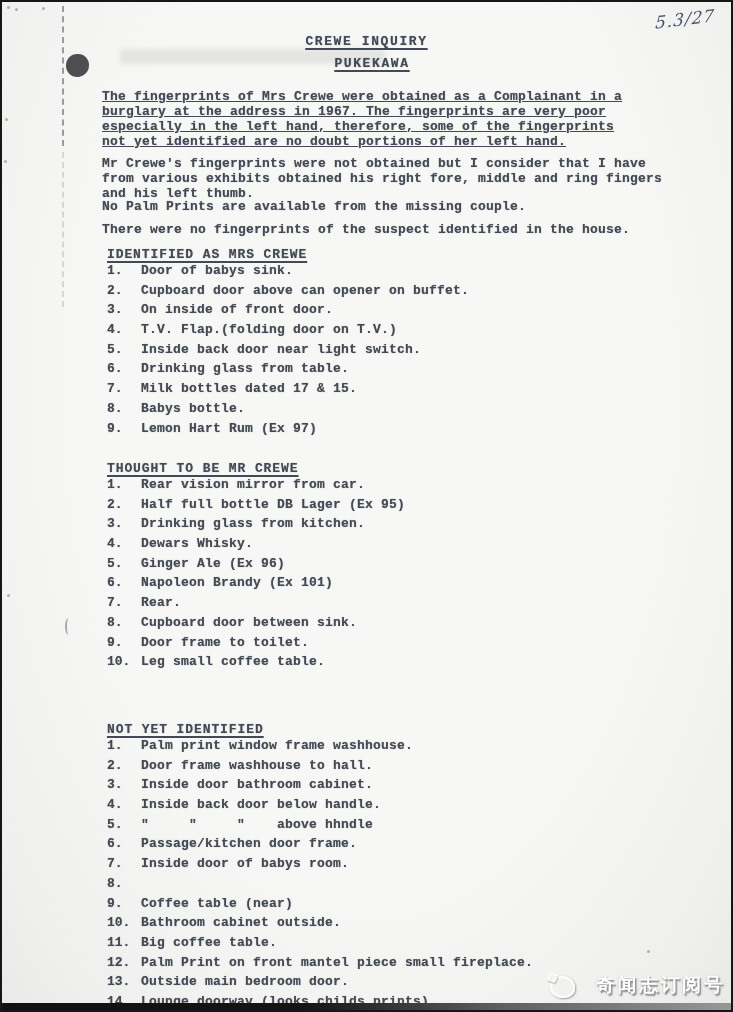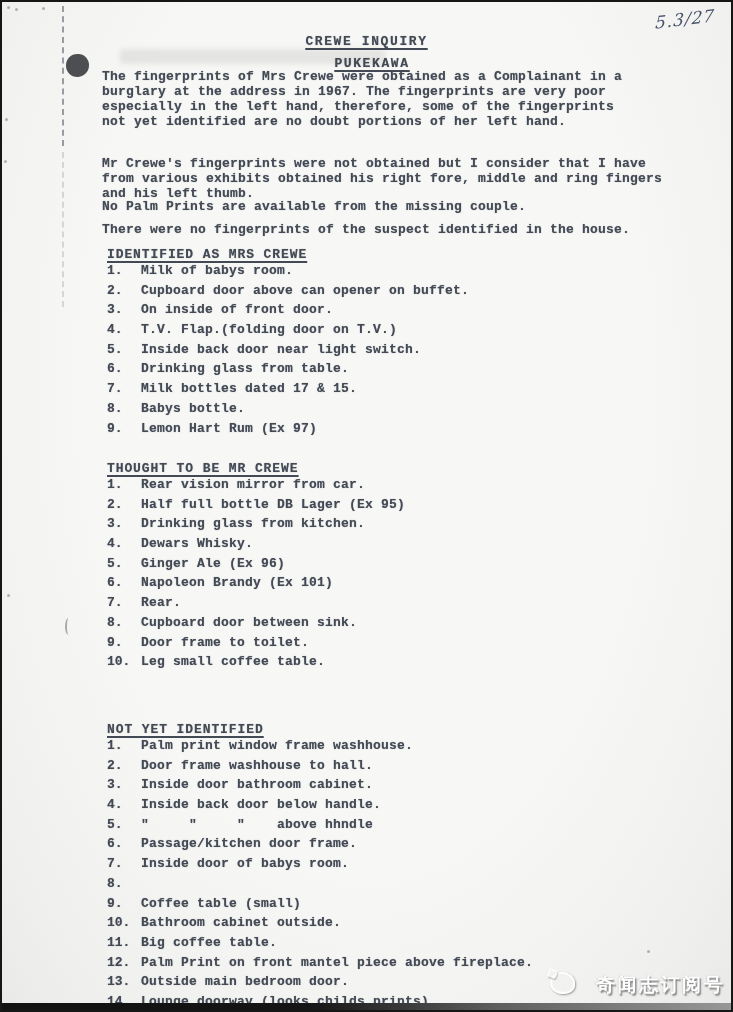--- a/index.html
+++ b/index.html
@@ -27,21 +27,21 @@
     position:absolute; left:118px; top:47px; width:265px; height:15px;
     background:rgba(186,186,183,0.30); filter:blur(2.5px); border-radius:3px;
   }
 
   
   .para {
     position:absolute; left:100px; width:585px;
     font-size:13px; line-height:14.9px; letter-spacing:0.2px;
     white-space:pre-line;
   }
-  .p0 { top:68px; }
+  .p0 { top:88px;text-decoration:underline; }
   .p1 { top:155px; }
   .p2 { top:198px; }
   .p3 { top:221px; }
 
   
   .section { position:absolute; left:105px; right:16px; }
   .s0 { top:243px; }
   .s1 { top:457px; }
   .s2 { top:718px; }
   .sec-heading {
@@ -82,21 +82,21 @@
 
   
   .bottom-bar {
     position:absolute; left:0; right:0; bottom:0; height:7px;
     background:linear-gradient(90deg,#111 0%,#151515 42%,#5e5e5e 68%,#979797 100%);
   }
 
   
   .watermark {
     position:absolute; right:6px; bottom:12px;
-    display:flex; align-items:flex-start; gap:21px;
+    display:flex; align-items:flex-end; gap:21px;
     font-weight:bold;
   }
   .wm-icon {
     width:25px; height:22px; position:relative;
     border:2px solid #fdfdfd; border-radius:55% 60% 50% 58%;
     box-shadow:1px 1px 2px rgba(140,140,140,0.85);
   }
   .wm-icon::before {
     content:""; position:absolute; left:-4px; top:-5px; width:7px; height:7px;
     border-top:2px solid #fdfdfd; border-left:2px solid #fdfdfd;
@@ -139,21 +139,21 @@
   <div class="para p1">Mr Crewe's fingerprints were not obtained but I consider that I have
 from various exhibits obtained his right fore, middle and ring fingers
 and his left thumb.</div>
   <div class="para p3">There were no fingerprints of the suspect identified in the house.</div>
 
   <div class="section s0">
     <div class="sec-heading">IDENTIFIED AS MRS CREWE</div>
     <div class="sec-list">
         <div class="item-row">
           <span class="num">1.</span>
-          <span class="item-text">Milk of babys room.</span>
+          <span class="item-text">Door of babys sink.</span>
         </div>
         <div class="item-row">
           <span class="num">2.</span>
           <span class="item-text">Cupboard door above can opener on buffet.</span>
         </div>
         <div class="item-row">
           <span class="num">3.</span>
           <span class="item-text">On inside of front door.</span>
         </div>
         <div class="item-row">
@@ -256,33 +256,33 @@
         </div>
         <div class="item-row">
           <span class="num">7.</span>
           <span class="item-text">Inside door of babys room.</span>
         </div>
         <div class="item-row">
           <span class="num">8.</span>
         </div>
         <div class="item-row">
           <span class="num">9.</span>
-          <span class="item-text">Coffee table (small)</span>
+          <span class="item-text">Coffee table (near)</span>
         </div>
         <div class="item-row">
           <span class="num">10.</span>
           <span class="item-text">Bathroom cabinet outside.</span>
         </div>
         <div class="item-row">
           <span class="num">11.</span>
           <span class="item-text">Big coffee table.</span>
         </div>
         <div class="item-row">
           <span class="num">12.</span>
-          <span class="item-text">Palm Print on front mantel piece above fireplace.</span>
+          <span class="item-text">Palm Print on front mantel piece small fireplace.</span>
         </div>
         <div class="item-row">
           <span class="num">13.</span>
           <span class="item-text">Outside main bedroom door.</span>
         </div>
         <div class="item-row">
           <span class="num">14.</span>
           <span class="item-text">Lounge doorway (looks childs prints)</span>
         </div>
         <div class="item-row">

